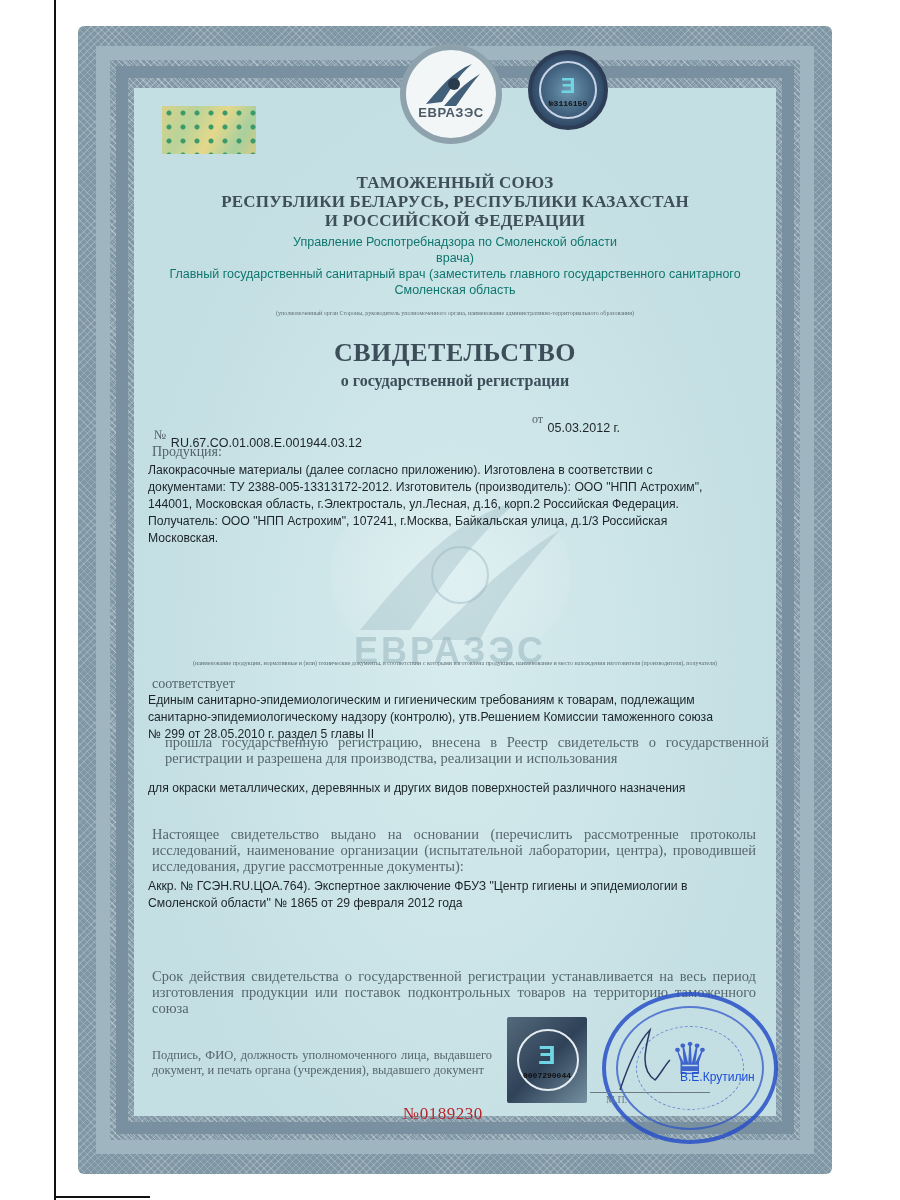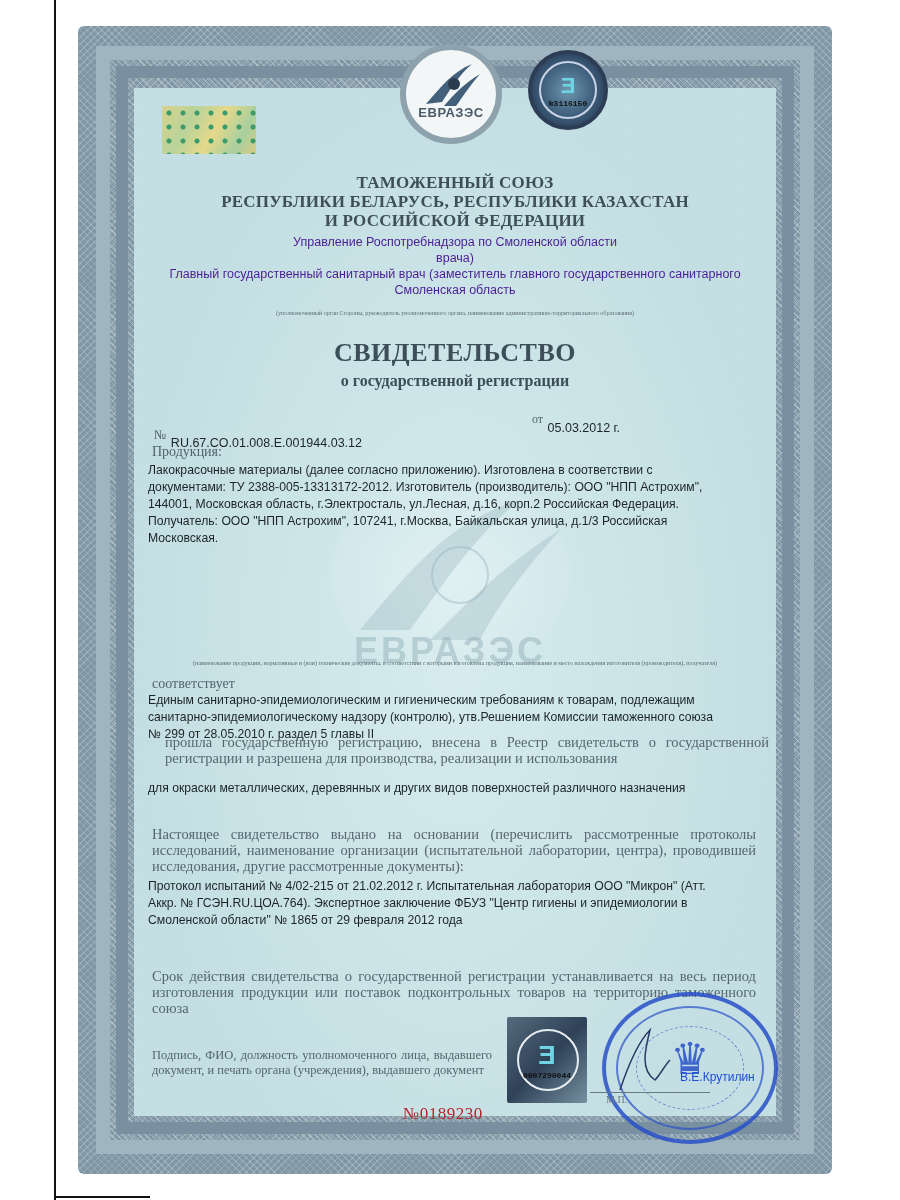--- a/index.html
+++ b/index.html
@@ -77,21 +77,21 @@
       font-family: "Liberation Mono", monospace; font-size: 8px; color: #111; position: relative; font-weight: bold;
     }
     .text-block {
       position: absolute; color: #2f3e47;
     }
     .serif-head {
       font-family: "Liberation Serif", serif; font-weight: bold; color: #3e4f5a; text-align: center;
       font-size: 17px; line-height: 19px; letter-spacing: 0.2px;
     }
     .org-lines {
-      font-family: "Liberation Sans", sans-serif; font-size: 12.5px; line-height: 16px; color: #4c1d95;
+      font-family: "Liberation Sans", sans-serif; font-size: 12.5px; line-height: 16px; color: #0f766e;
       text-align: center;
     }
     .tiny-caption {
       font-family: "Liberation Serif", serif; font-size: 6px; color: #5e6e75; text-align: center; white-space: nowrap;
     }
     .cert-title {
       font-family: "Liberation Serif", serif; font-weight: bold; font-size: 26px; color: #3c4e5a; text-align: center;
       letter-spacing: 0.5px;
     }
     .cert-subtitle {
@@ -237,21 +237,20 @@
   <div>Единым санитарно-эпидемиологическим и гигиеническим требованиям к товарам, подлежащим</div>
   <div>санитарно-эпидемиологическому надзору (контролю), утв.Решением Комиссии таможенного союза</div>
   <div>№ 299 от 28.05.2010 г. раздел 5 главы II</div>
 </div>
 
 <div class="text-block serif-para" style="left:152px; top:734px; width:604px;margin-left:13px;">прошла государственную регистрацию, внесена в Реестр свидетельств о государственной регистрации и разрешена для производства, реализации и использования</div>
 <div class="text-block fill-text" style="left:148px; top:780px; width:630px;">для окраски металлических, деревянных и других видов поверхностей различного назначения</div>
 
 <div class="text-block serif-para" style="left:152px; top:826px; width:604px;">Настоящее свидетельство выдано на основании (перечислить рассмотренные протоколы исследований, наименование организации (испытательной лаборатории, центра), проводившей исследования, другие рассмотренные документы):</div>
 <div class="text-block fill-text" style="left:148px; top:878px; width:630px;">
-  <div>Протокол испытаний № 4/02-215 от 21.02.2012 г. Испытательная лаборатория ООО "Микрон" (Атт.</div>
   <div>Аккр. № ГСЭН.RU.ЦОА.764). Экспертное заключение ФБУЗ "Центр гигиены и эпидемиологии в</div>
   <div>Смоленской области" № 1865 от 29 февраля 2012 года</div>
 </div>
 
 <div class="text-block serif-para" style="left:152px; top:968px; width:604px;">Срок действия свидетельства о государственной регистрации устанавливается на весь период изготовления продукции или поставок подконтрольных товаров на территорию таможенного союза</div>
 
 <div class="text-block serif-para" style="left:152px; top:1048px; width:340px; font-size:12.5px; line-height:15px;">Подпись, ФИО, должность уполномоченного лица, выдавшего документ, и печать органа (учреждения), выдавшего документ</div>
 
 <div class="hologram-bottom">
   <div class="ring"></div>

